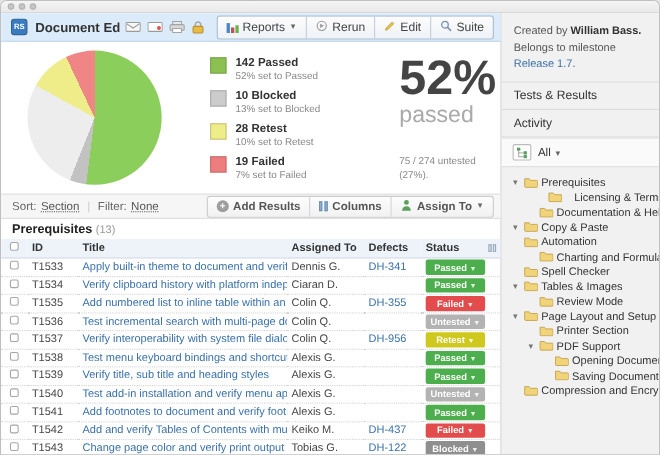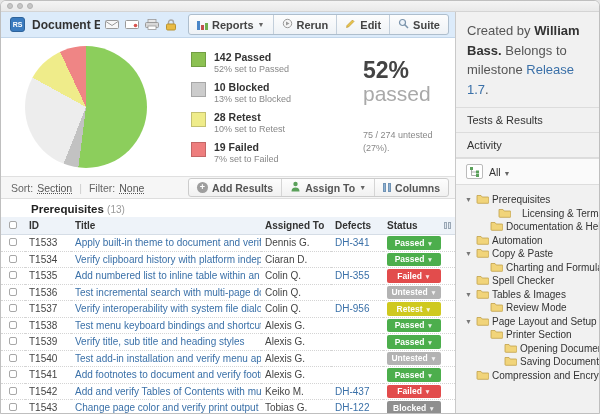--- a/index.html
+++ b/index.html
@@ -18,54 +18,54 @@
                  display:flex; align-items:center; padding:0 6px; gap:5px; flex:0 0 auto; }
   .rs-badge { width:15px; height:15px; background:#3a7bbf; border:1px solid #2e639b; border-radius:3px;
               color:#fff; font-size:7px; font-weight:bold; display:flex; align-items:center;
               justify-content:center; margin-left:3px; }
   .app-title { font-size:12px; font-weight:bold; color:#333; margin-left:2px; flex:1;
                white-space:nowrap; overflow:hidden; }
   .mini-icons { display:flex; align-items:center; gap:6px; margin-right:6px; }
   .mini-icons svg { display:block; }
   .btn-group { display:flex; border:1px solid #aebecd; border-radius:3px; overflow:hidden;
                background:linear-gradient(#fdfdfd,#eef2f6); }
-  .hbtn { display:flex; align-items:center; gap:4px; padding:3px 8px; font-size:11px; font-weight:bold;
+  .hbtn { display:flex; align-items:center; gap:4px; padding:3px 8px; font-size:11px; font-weight:normal;
           color:#444; border-left:1px solid #c3cfdb; cursor:default; white-space:nowrap; }
   .hbtn:first-child { border-left:none; }
   .caret { font-size:7px; color:#666; }
   .barchart { display:flex; align-items:flex-end; gap:1px; height:10px; }
   .barchart i { width:3px; display:block; }
   
   .chart-row { height:138px; display:flex; align-items:center; padding:0 0 0 24px; flex:0 0 auto; }
   .pie { width:122px; height:122px; border-radius:50%; flex:0 0 auto; }
   .legend { margin-left:44px; width:138px; display:flex; flex-direction:column; gap:7px; }
   .legend-item { display:flex; gap:8px; align-items:flex-start; }
   .swatch { width:15px; height:15px; border:1px solid rgba(0,0,0,0.18); margin-top:1px; flex:0 0 auto; }
   .leg-line1 { font-size:10.5px; font-weight:bold; color:#333; }
   .leg-line2 { font-size:9px; color:#888; margin-top:1px; }
   .stat { margin-left:34px; }
-  .stat-value { font-size:23px; font-weight:bold; color:#444; line-height:1; }
+  .stat-value { font-size:44px; font-weight:bold; color:#444; line-height:1; }
   .stat-label { font-size:21px; color:#a9a9a9; line-height:1.1; }
   .stat-note { font-size:9px; color:#888; margin-top:24px; width:90px; line-height:1.4; }
   
   .sort-bar { height:23px; background:#f6f6f6; border-top:1px solid #e0e0e0; border-bottom:1px solid #dedede;
               display:flex; align-items:center; padding:0 6px; font-size:10.5px; color:#666; flex:0 0 auto; }
   .sort-left { flex:1; display:flex; gap:4px; align-items:center; padding-left:4px; }
   .sort-link { color:#555; text-decoration:underline; text-decoration-style:dotted; cursor:pointer; }
   .pipe { color:#ccc; margin:0 3px; }
   .tbtn-group { display:flex; border:1px solid #ccc; border-radius:3px; background:linear-gradient(#fdfdfd,#f1f1f1); overflow:hidden; }
   .tbtn { display:flex; align-items:center; gap:4px; padding:2px 8px; font-size:10.5px; font-weight:bold;
           color:#555; border-left:1px solid #d5d5d5; white-space:nowrap; }
   .tbtn:first-child { border-left:none; }
   .plus-circle { width:11px; height:11px; border-radius:50%; background:#9e9e9e; color:#fff; font-size:9px;
                  line-height:11px; text-align:center; font-weight:bold; }
   .cols-icon { display:flex; gap:2px; }
   .cols-icon i { width:3px; height:9px; background:#8fb1d2; border:1px solid #6f93b5; display:block; }
   
-  .section-heading { padding:4px 10px 2px; font-size:11.5px; font-weight:bold; color:#222; flex:0 0 auto;margin-left:20px; }
+  .section-heading { padding:4px 10px 2px; font-size:11.5px; font-weight:bold; color:#222; flex:0 0 auto; }
   .section-count { font-weight:normal; color:#999; font-size:10px; }
   
   .tbl { flex:1; min-height:0; overflow:hidden; }
   table { width:100%; border-collapse:collapse; table-layout:fixed; }
   th { font-size:10px; color:#333; text-align:left; padding:3px 4px; background:#eef3f9;
        border-bottom:1px solid #d5dde6; white-space:nowrap; }
   td { font-size:10px; color:#444; padding:1px 4px; border-bottom:1px dotted #d4d4d4;
        white-space:nowrap; overflow:hidden; height:14px; }
   .cb { width:8px; height:8px; border:1px solid #a7a7a7; border-radius:2px; background:#fff; display:inline-block; }
   .col-cb { width:24px; text-align:center; }
@@ -74,21 +74,21 @@
   .col-defects { width:52px; }
   .col-status { width:72px; }
   a.lnk { color:#3a70a8; text-decoration:none; cursor:pointer; }
   .badge { display:inline-block; min-width:54px; text-align:center; font-size:8.5px; font-weight:bold;
            color:#fff; padding:1.5px 3px 2px; border-radius:2px; cursor:pointer; }
   .badge .bc { font-size:6.5px; opacity:.85; }
   .grid-icon { display:inline-flex; gap:1px; float:right; margin-top:2px; }
   .grid-icon i { width:3px; height:7px; border:1px solid #9aa7b5; background:#dfe7ef; display:block; }
   
   .sidebar { flex:1; background:#f1f1f1; display:flex; flex-direction:column; min-height:0; overflow:hidden; }
-  .created { padding:9px 11px 8px; font-size:13px; color:#555; line-height:1.5; }
+  .created { padding:9px 11px 8px; font-size:10px; color:#555; line-height:1.5; }
   .created b { color:#333; }
   a.slnk { color:#3a70a8; text-decoration:none; cursor:pointer; }
   .side-tab { padding:6px 11px; font-size:11px; color:#333; border-top:1px solid #dcdcdc; cursor:pointer; }
   .side-tab:last-of-type { border-bottom:1px solid #dcdcdc; }
   .tree-filter { margin-top:0; background:#fafafa; border-top:1px solid #ddd; border-bottom:1px solid #ddd;
                  padding:5px 10px; display:flex; align-items:center; gap:6px; }
   .tf-btn { width:17px; height:15px; border:1px solid #bbb; border-radius:2px; background:#fff;
             display:flex; align-items:center; justify-content:center; }
   .tf-label { font-size:10.5px; color:#333; }
   .tree { padding:8px 4px; overflow:hidden; flex:1; }
@@ -217,33 +217,33 @@
           <span class="pipe">|</span>
           <span>Filter:</span>
           <span class="sort-link">None</span>
         </span>
         <span class="tbtn-group">
           <span class="tbtn">
             <span class="plus-circle">+</span>
             <span>Add Results</span>
           </span>
           <span class="tbtn">
+            <span class="cols-icon">
+                <i></i>
+                <i></i>
+              </span>
+            <span>Columns</span>
+          </span>
+          <span class="tbtn">
             <span><svg width="11" height="11">
                   <circle cx="5.5" cy="3" r="2.2" fill="#5aa05a"></circle>
                   <path d="M1.5 10.5 a4 4 0 0 1 8 0 z" fill="#5aa05a"></path>
                 </svg></span>
             <span>Assign To</span>
               <span class="caret">▼</span>
-          </span>
-          <span class="tbtn">
-            <span class="cols-icon">
-                <i></i>
-                <i></i>
-              </span>
-            <span>Columns</span>
           </span>
         </span>
       </div>
 
       <div class="section-heading">
         <span>Prerequisites</span>
         <span class="section-count">(13)</span>
       </div>
 
       <div class="tbl">
@@ -393,74 +393,81 @@
     <span>Licensing &amp; Terms</span>
           </div>
           <div class="tree-item" style="padding-left: 18px;">
             <span class="tw"></span>
     <span><svg width="13" height="11">
                 <path d="M1 2.5 h4 l1.2 1.5 H12 a0.8 0.8 0 0 1 0.8 0.8 V9.5 a0.8 0.8 0 0 1 -0.8 0.8 H1.8 A0.8 0.8 0 0 1 1 9.5 z" fill="#f1d47a" stroke="#c2a14a" stroke-width="0.8"></path>
               </svg></span>
     <span>Documentation &amp; Help</span>
           </div>
           <div class="tree-item" style="padding-left: 4px;">
+            <span class="tw">▼</span>
+    <span><svg width="13" height="11">
+                <path d="M1 2.5 h4 l1.2 1.5 H12 a0.8 0.8 0 0 1 0.8 0.8 V9.5 a0.8 0.8 0 0 1 -0.8 0.8 H1.8 A0.8 0.8 0 0 1 1 9.5 z" fill="#f1d47a" stroke="#c2a14a" stroke-width="0.8"></path>
+              </svg></span>
+    <span>Copy &amp; Paste</span>
+          </div>
+          <div class="tree-item" style="padding-left: 4px;">
             <span class="tw"></span>
     <span><svg width="13" height="11">
                 <path d="M1 2.5 h4 l1.2 1.5 H12 a0.8 0.8 0 0 1 0.8 0.8 V9.5 a0.8 0.8 0 0 1 -0.8 0.8 H1.8 A0.8 0.8 0 0 1 1 9.5 z" fill="#f1d47a" stroke="#c2a14a" stroke-width="0.8"></path>
               </svg></span>
     <span>Automation</span>
           </div>
+          <div class="tree-item" style="padding-left: 18px;">
+            <span class="tw"></span>
+    <span><svg width="13" height="11">
+                <path d="M1 2.5 h4 l1.2 1.5 H12 a0.8 0.8 0 0 1 0.8 0.8 V9.5 a0.8 0.8 0 0 1 -0.8 0.8 H1.8 A0.8 0.8 0 0 1 1 9.5 z" fill="#f1d47a" stroke="#c2a14a" stroke-width="0.8"></path>
+              </svg></span>
+    <span>Charting and Formulas</span>
+          </div>
+          <div class="tree-item" style="padding-left: 4px;">
+            <span class="tw"></span>
+    <span><svg width="13" height="11">
+                <path d="M1 2.5 h4 l1.2 1.5 H12 a0.8 0.8 0 0 1 0.8 0.8 V9.5 a0.8 0.8 0 0 1 -0.8 0.8 H1.8 A0.8 0.8 0 0 1 1 9.5 z" fill="#f1d47a" stroke="#c2a14a" stroke-width="0.8"></path>
+              </svg></span>
+    <span>Spell Checker</span>
+          </div>
           <div class="tree-item" style="padding-left: 4px;">
             <span class="tw">▼</span>
     <span><svg width="13" height="11">
                 <path d="M1 2.5 h4 l1.2 1.5 H12 a0.8 0.8 0 0 1 0.8 0.8 V9.5 a0.8 0.8 0 0 1 -0.8 0.8 H1.8 A0.8 0.8 0 0 1 1 9.5 z" fill="#f1d47a" stroke="#c2a14a" stroke-width="0.8"></path>
               </svg></span>
-    <span>Copy &amp; Paste</span>
+    <span>Tables &amp; Images</span>
           </div>
           <div class="tree-item" style="padding-left: 18px;">
             <span class="tw"></span>
     <span><svg width="13" height="11">
                 <path d="M1 2.5 h4 l1.2 1.5 H12 a0.8 0.8 0 0 1 0.8 0.8 V9.5 a0.8 0.8 0 0 1 -0.8 0.8 H1.8 A0.8 0.8 0 0 1 1 9.5 z" fill="#f1d47a" stroke="#c2a14a" stroke-width="0.8"></path>
               </svg></span>
-    <span>Charting and Formulas</span>
-          </div>
-          <div class="tree-item" style="padding-left: 4px;">
-            <span class="tw"></span>
-    <span><svg width="13" height="11">
-                <path d="M1 2.5 h4 l1.2 1.5 H12 a0.8 0.8 0 0 1 0.8 0.8 V9.5 a0.8 0.8 0 0 1 -0.8 0.8 H1.8 A0.8 0.8 0 0 1 1 9.5 z" fill="#f1d47a" stroke="#c2a14a" stroke-width="0.8"></path>
-              </svg></span>
-    <span>Spell Checker</span>
+    <span>Review Mode</span>
           </div>
           <div class="tree-item" style="padding-left: 4px;">
             <span class="tw">▼</span>
     <span><svg width="13" height="11">
                 <path d="M1 2.5 h4 l1.2 1.5 H12 a0.8 0.8 0 0 1 0.8 0.8 V9.5 a0.8 0.8 0 0 1 -0.8 0.8 H1.8 A0.8 0.8 0 0 1 1 9.5 z" fill="#f1d47a" stroke="#c2a14a" stroke-width="0.8"></path>
               </svg></span>
-    <span>Tables &amp; Images</span>
+    <span>Page Layout and Setup</span>
           </div>
           <div class="tree-item" style="padding-left: 18px;">
             <span class="tw"></span>
     <span><svg width="13" height="11">
                 <path d="M1 2.5 h4 l1.2 1.5 H12 a0.8 0.8 0 0 1 0.8 0.8 V9.5 a0.8 0.8 0 0 1 -0.8 0.8 H1.8 A0.8 0.8 0 0 1 1 9.5 z" fill="#f1d47a" stroke="#c2a14a" stroke-width="0.8"></path>
               </svg></span>
-    <span>Review Mode</span>
-          </div>
-          <div class="tree-item" style="padding-left: 4px;">
+    <span>Printer Section</span>
+          </div>
+          <div class="tree-item" style="padding-left: 18px;">
             <span class="tw">▼</span>
     <span><svg width="13" height="11">
                 <path d="M1 2.5 h4 l1.2 1.5 H12 a0.8 0.8 0 0 1 0.8 0.8 V9.5 a0.8 0.8 0 0 1 -0.8 0.8 H1.8 A0.8 0.8 0 0 1 1 9.5 z" fill="#f1d47a" stroke="#c2a14a" stroke-width="0.8"></path>
               </svg></span>
-    <span>Page Layout and Setup</span>
-          </div>
-          <div class="tree-item" style="padding-left: 18px;">
-            <span class="tw"></span>
-    <span><svg width="13" height="11">
-                <path d="M1 2.5 h4 l1.2 1.5 H12 a0.8 0.8 0 0 1 0.8 0.8 V9.5 a0.8 0.8 0 0 1 -0.8 0.8 H1.8 A0.8 0.8 0 0 1 1 9.5 z" fill="#f1d47a" stroke="#c2a14a" stroke-width="0.8"></path>
-              </svg></span>
-    <span>Printer Section</span>
+    <span>PDF Support</span>
           </div>
           <div class="tree-item" style="padding-left: 32px;">
             <span class="tw"></span>
     <span><svg width="13" height="11">
                 <path d="M1 2.5 h4 l1.2 1.5 H12 a0.8 0.8 0 0 1 0.8 0.8 V9.5 a0.8 0.8 0 0 1 -0.8 0.8 H1.8 A0.8 0.8 0 0 1 1 9.5 z" fill="#f1d47a" stroke="#c2a14a" stroke-width="0.8"></path>
               </svg></span>
     <span>Opening Documents</span>
           </div>
           <div class="tree-item" style="padding-left: 32px;">
             <span class="tw"></span>

